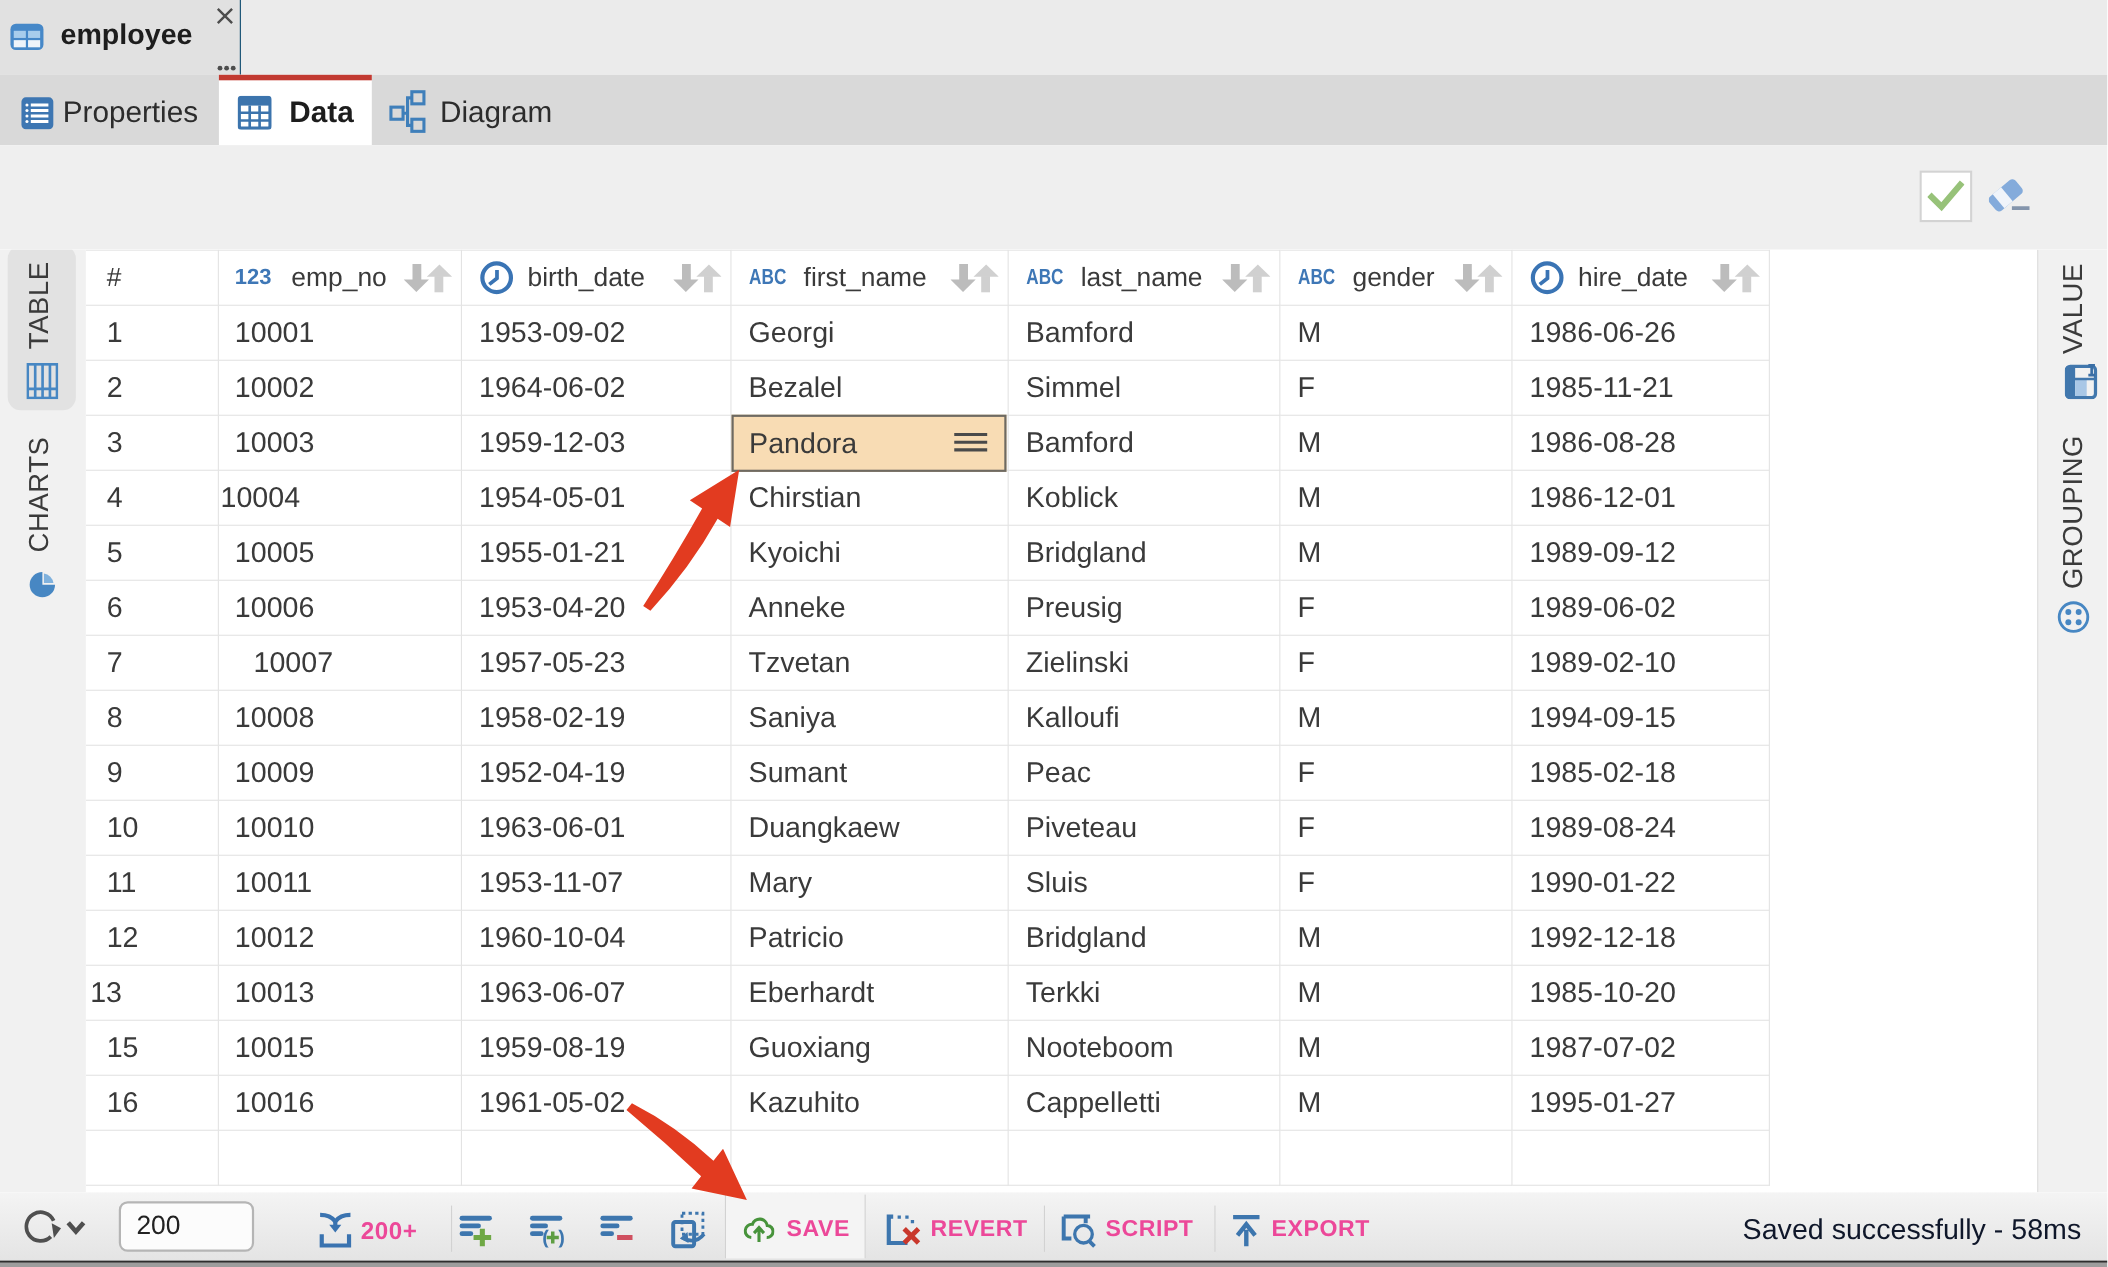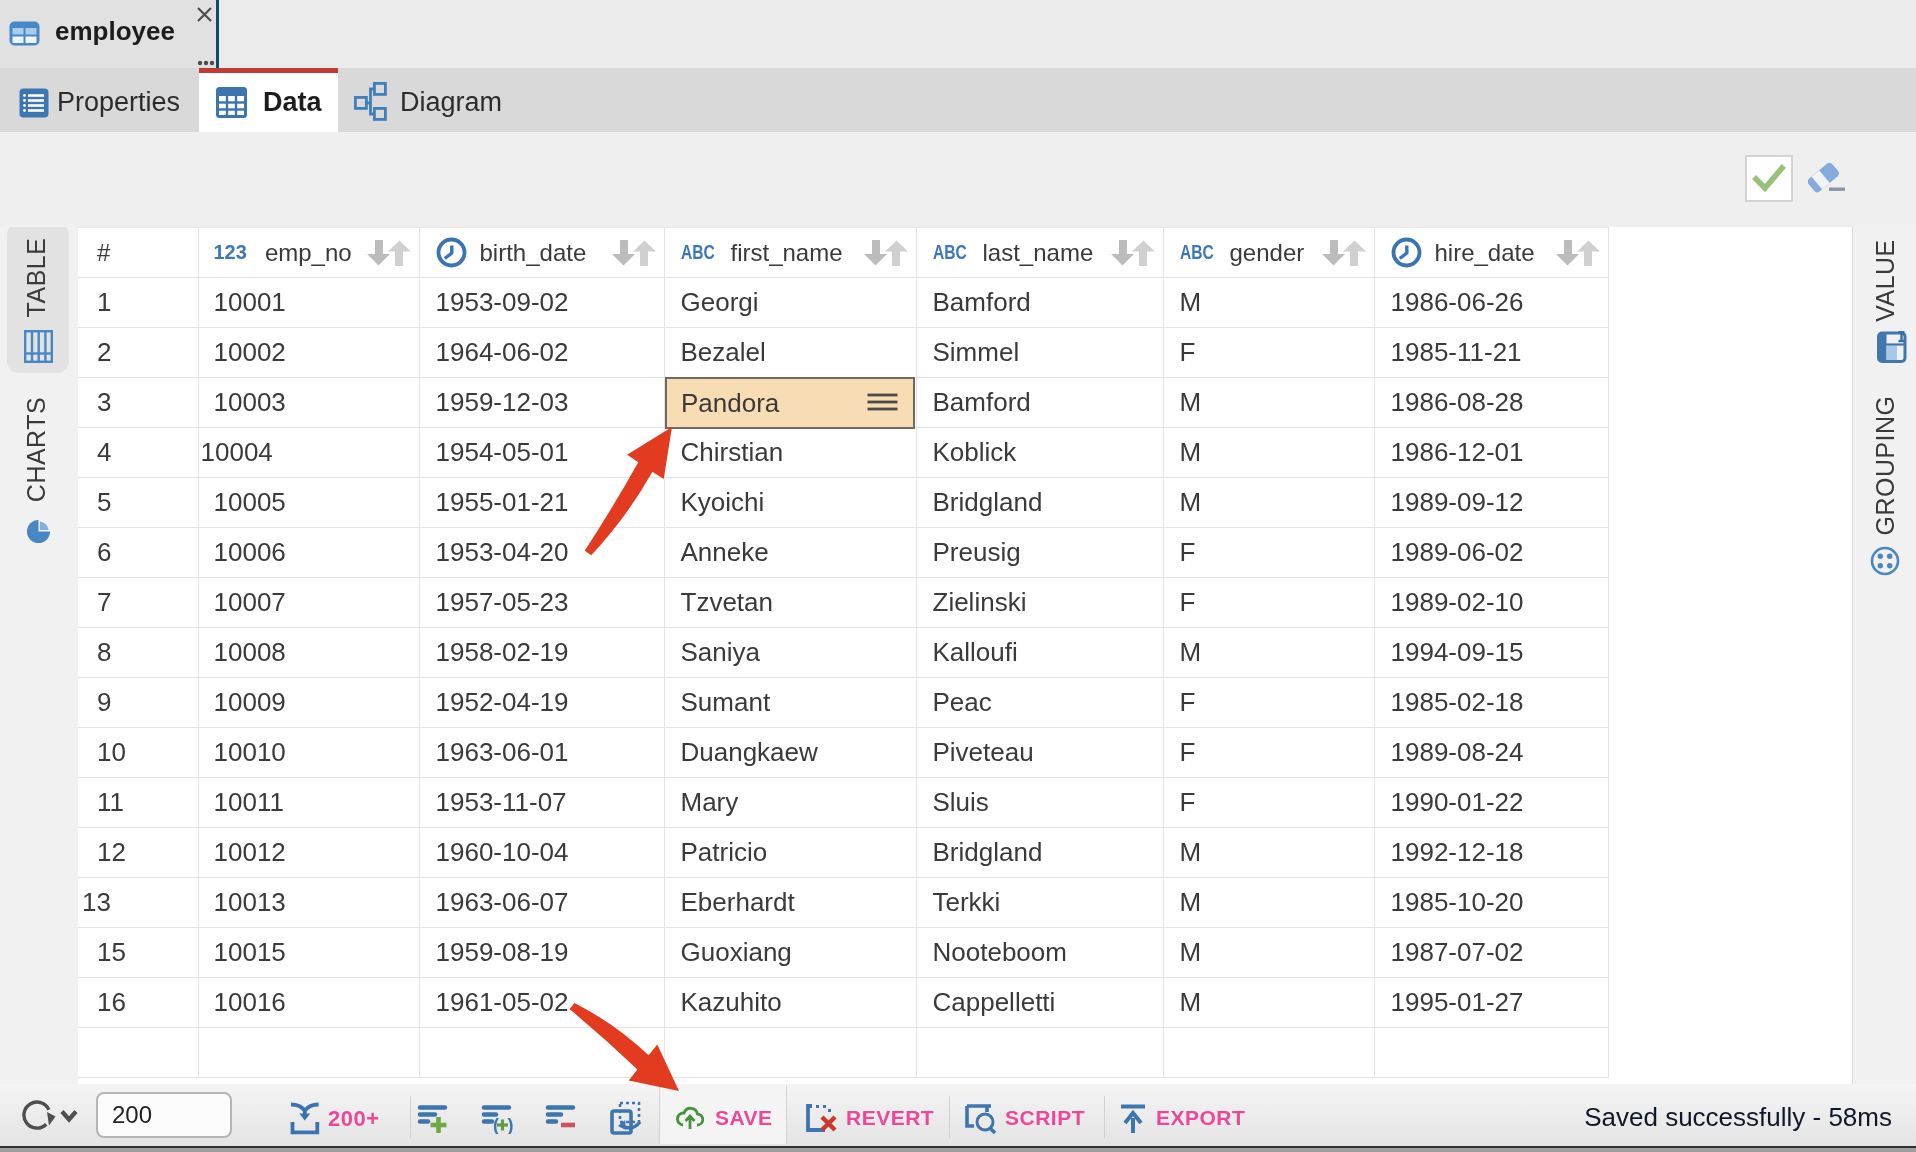--- a/index.html
+++ b/index.html
@@ -1,20 +1,20 @@
 <!DOCTYPE html>
 <html><head><meta charset="utf-8"><style>
 *{margin:0;padding:0;box-sizing:border-box}
 html,body{width:1916px;height:1152px;overflow:hidden;background:#fff;
   font-family:"Liberation Sans",sans-serif;}
 .abs{position:absolute}
 #page{position:relative;width:1916px;height:1152px;background:#fff;overflow:hidden}
 
 #topstrip{left:0;top:0;width:1916px;height:68px;background:#ebebeb}
-#emptab{left:0;top:0;width:219px;height:68px;background:#e1e1e1;border-right:3px solid #0c4a6e}
+#emptab{left:0;top:0;width:219px;height:68px;background:#e1e1e1;border-right:1px solid #0c4a6e}
 #emptab .t{position:absolute;left:55px;top:16px;font-size:26px;font-weight:bold;color:#1d1d1d}
 
 #tabbar{left:0;top:68px;width:1916px;height:64px;background:#d9d9d9}
 #datatab{left:199px;top:68px;width:139px;height:64px;background:#fff;border-top:5px solid #c23a31}
 .tablbl{font-size:27px;color:#2c2c2c}
 
 #filterstrip{left:0;top:132px;width:1916px;height:95px;background:#efefef}
 #filterbox{left:80px;top:155px;width:1665px;height:47px;background:#fff;border:2px solid #d3d3d3;border-right:none}
 #filterbox .ph{position:absolute;left:14px;top:6px;font-size:28px;color:#8b8b8b;letter-spacing:0.3px}
 #checkbox{left:1745px;top:155px;width:48px;height:47px;background:#fff;border:2px solid #d3d3d3}
@@ -37,21 +37,21 @@
 .icabc{color:#3e77b6;font-weight:bold;font-size:20px;margin-right:17px;transform:scaleX(0.78);transform-origin:left;width:33px;flex:0 0 33px}
 .sorta{margin-left:auto;margin-right:8px;flex:0 0 44px}
 
 #hcell{left:665px;top:150px;width:250px;height:52px;background:#f8dcb4;border:2px solid #6e6a62}
 #hcell .t{position:absolute;left:14px;top:9px;font-size:26px;color:#3a3a3a}
 
 #toolbar{left:0;top:1084px;width:1916px;height:62px;background:linear-gradient(#f4f4f4,#e4e4e4)}
 .lbl{position:absolute;font-size:21px;font-weight:bold;color:#ec4899;top:1106px;letter-spacing:0.5px}
 #btmline{left:0;top:1146px;width:1916px;height:2px;background:#2e2e2e}
 #btmgray{left:0;top:1148px;width:1916px;height:4px;background:#9d9d9d}
-#numbox{left:96px;top:1092px;width:136px;height:46px;background:#fcfcfc;border:2px solid #b5b5b5;border-radius:8px}
+#numbox{left:108px;top:1092px;width:123px;height:46px;background:#fcfcfc;border:2px solid #b5b5b5;border-radius:8px}
 #numbox .t{position:absolute;left:14px;top:7px;font-size:24px;color:#222}
 .vsep{position:absolute;top:1096px;width:1px;height:42px;background:#d2d2d2}
 #savebg{left:659px;top:1086px;width:128px;height:58px;background:#f4f4f4;border-left:1px solid #d2d2d2;border-right:1px solid #d2d2d2}
 #status{position:absolute;top:1102px;right:24px;font-size:26px;color:#0f172a}
 </style></head>
 <body>
 <div id="page">
 
 <div class="abs" id="topstrip"></div>
 <div class="abs" id="emptab">
@@ -300,21 +300,21 @@
             <td style="padding-left:19px">6</td>
             <td style="padding-left:15px">10006</td>
             <td>1953-04-20</td>
             <td>Anneke</td>
             <td>Preusig</td>
             <td>F</td>
             <td>1989-06-02</td>
           </tr>
           <tr>
             <td style="padding-left:19px">7</td>
-            <td style="padding-left:15px">10007</td>
+            <td style="padding-left:32px">10007</td>
             <td>1957-05-23</td>
             <td>Tzvetan</td>
             <td>Zielinski</td>
             <td>F</td>
             <td>1989-02-10</td>
           </tr>
           <tr>
             <td style="padding-left:19px">8</td>
             <td style="padding-left:15px">10008</td>
             <td>1958-02-19</td>

